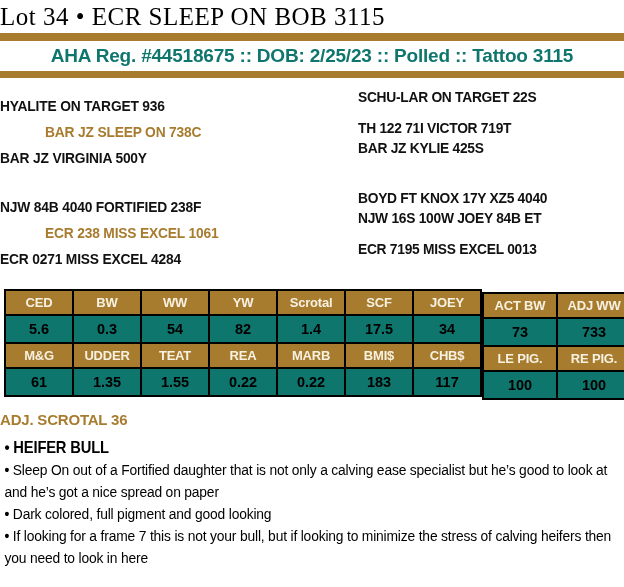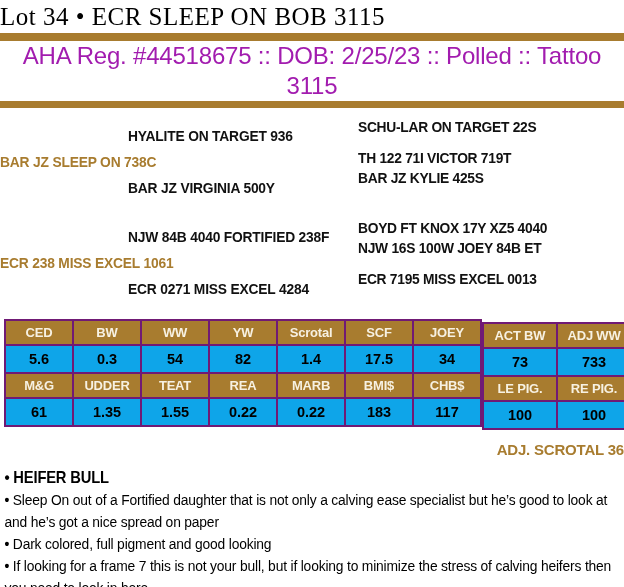--- a/index.html
+++ b/index.html
@@ -15,49 +15,49 @@
   .lot-title{
     margin-top:3px;text-align:left;
     font-family:"Liberation Serif", serif;
     font-size:25px;font-weight:400;letter-spacing:0.5px;line-height:28px;
     color:#000;
   }
   .goldbar{width:624px;height:8px;background:var(--gold);}
   .goldbar.top{margin-top:2px;}
   .goldbar.bottom{height:7px;}
   .reg-line{
-    text-align:center;font-weight:400;font-size:24px;line-height:30px;
-    letter-spacing:-0.2px;color:#a21caf;
+    text-align:center;font-weight:700;font-size:19px;line-height:30px;
+    letter-spacing:-0.2px;color:#0f766e;
   }
 
   
   .pedigree{margin-top:9px;}
   .ped-group{display:flex;margin-bottom:17px;}
   .ped-left{width:358px;padding-top:6px;}
   .ped-left .line{font-size:15px;font-weight:700;line-height:26px;letter-spacing:-0.2px;white-space:nowrap;}
-  .ped-left .gp{padding-left:128px;}
-  .ped-left .parent{color:var(--gold);}
+  .ped-left .gp{}
+  .ped-left .parent{padding-left:45px;color:var(--gold);}
   .ped-right{flex:1;}
   .ped-right .pair{margin-bottom:11px;}
   .ped-right .line{font-size:15px;font-weight:700;line-height:20px;letter-spacing:-0.3px;white-space:nowrap;}
   .cond{display:inline-block;transform:scaleX(0.92);transform-origin:0 50%;}
 
   
   .tables{display:flex;justify-content:space-between;align-items:flex-start;padding:0 4px;margin-top:14px;}
   table{border-collapse:collapse;table-layout:fixed;}
-  td{border:2px solid #701a75;text-align:center;vertical-align:middle;}
+  td{border:2px solid #000000;text-align:center;vertical-align:middle;}
   .epd-main{width:477px;}
   .epd-main td{width:68px;}
   .epd-side{width:133px;margin-top:3px;}
   .epd-side td{width:74px;}
   td.hdr{background:var(--gold);color:var(--hdr-text);font-weight:700;font-size:13px;height:25px;letter-spacing:-0.2px;}
-  td.val{background:#0ea5e9;color:#000;font-weight:700;font-size:14.5px;height:28px;}
+  td.val{background:#0f766e;color:#000;font-weight:700;font-size:14.5px;height:28px;}
 
   .adj-scrotal{
-    margin-top:11px;text-align:right;color:var(--gold);
+    margin-top:11px;text-align:left;color:var(--gold);
     font-weight:700;font-size:15px;letter-spacing:-0.2px;
   }
 
   
   .notes{margin-top:7px;padding-left:5px;width:112%;transform:scaleX(0.893);transform-origin:0 0;}
   .note{font-size:15.5px;line-height:22px;font-weight:400;letter-spacing:-0.2px;color:#000;}
   .note .bullet{font-weight:700;}
   .note.strong{font-weight:700;font-size:16.5px;line-height:24px;}
 </style>
 </head>

